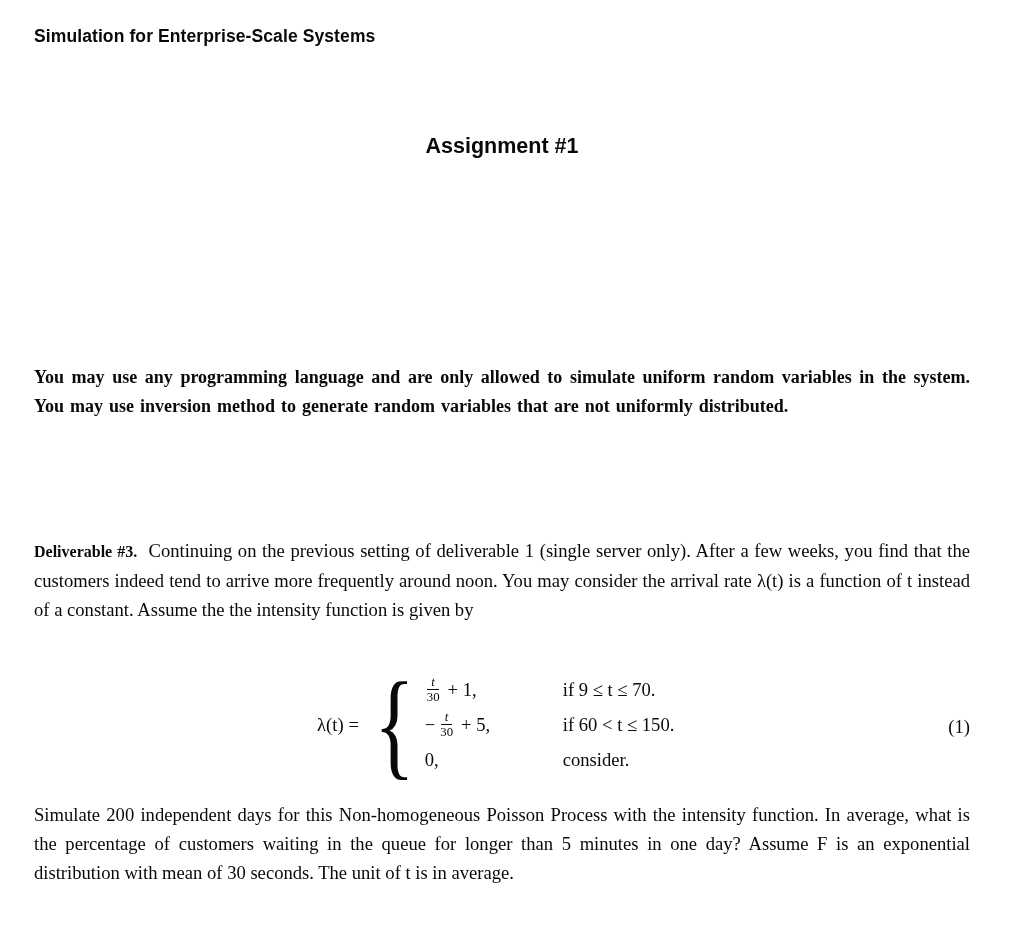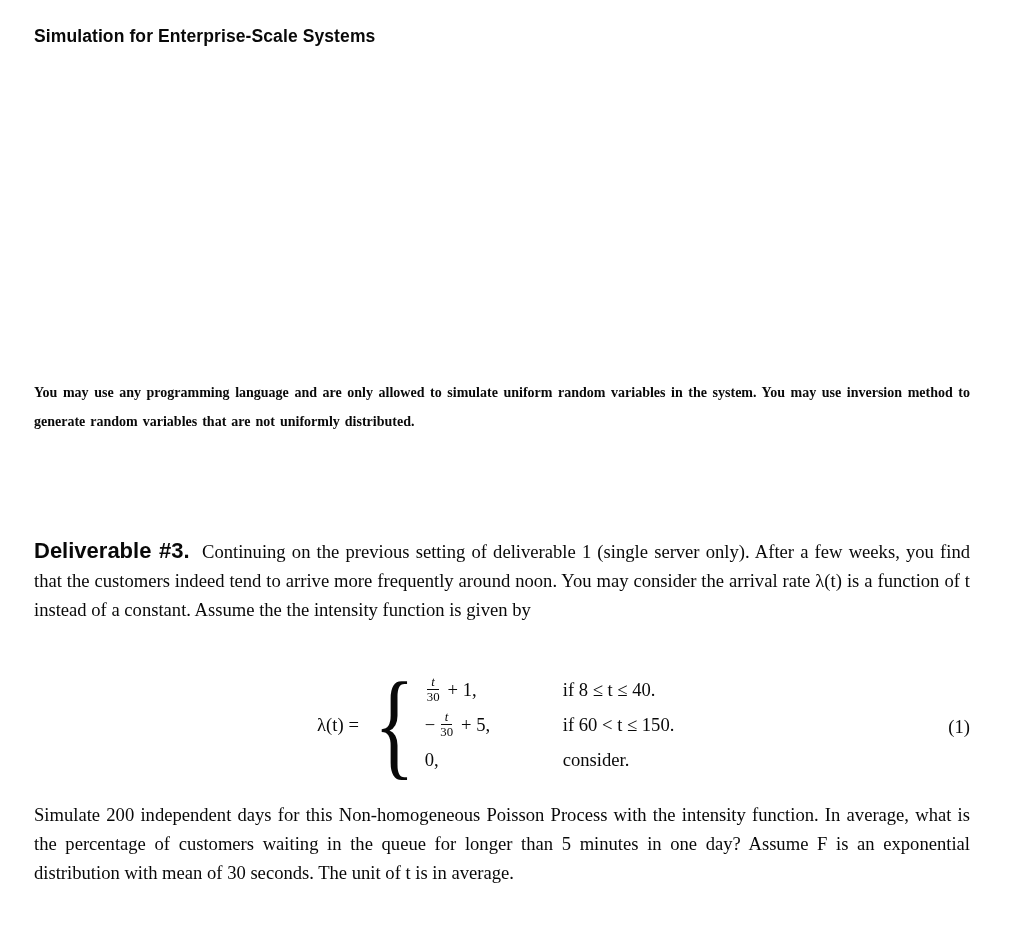--- a/index.html
+++ b/index.html
@@ -30,31 +30,31 @@
     font-size: 21.5px;
   }
   .para {
     position: absolute;
     left: 34px; right: 44px;
     font-size: 18.6px;
     line-height: 29px;
     text-align: justify;
   }
   .instructions {
-    top: 378px;
+    top: 363px;
     font-weight: 700;
-    font-size: 14px;
+    font-size: 18px;
     word-spacing: 1.5px;
   }
   .deliverable { top: 536px; }
   .closing { top: 800px; }
   .deliv-label {
-    font-family: Liberation Sans, sans-serif;
+    font-family: Liberation Serif, serif;
     font-weight: 700;
-    font-size: 22px;
+    font-size: 16px;
   }
   .mi { }
   
   .equation {
     position: absolute;
     left: 34px; right: 44px; top: 672px;
     height: 112px;
     font-size: 18.6px;
   }
   .eq-main {
@@ -97,20 +97,21 @@
     font-size: 18.6px;
   }
 </style>
 </head>
 <body>
 
 <div class="page">
 
   <div class="course-header">Simulation for Enterprise-Scale Systems</div>
 
+  <div class="doc-title">Assignment #1</div>
 
   <p class="para instructions">
     <span>You may use any programming language and are only allowed to simulate uniform random variables in the system. You may use inversion method to generate random variables that are not uniformly distributed.</span>
   </p>
 
   <p class="para deliverable">
     <span class="deliv-label">Deliverable #3.</span><span>&nbsp; Continuing on the previous setting of deliverable 1 (single server only). After a few weeks, you find that the customers indeed tend to arrive more frequently around noon. You may consider the arrival rate </span><span class="mi">λ(t)</span><span> is a function of </span><span class="mi">t</span><span> instead of a constant. Assume the the intensity function is given by</span>
   </p>
 
   <div class="equation">
@@ -120,21 +121,21 @@
       <div class="cases">
 
         <div class="case-row">
           <span class="case-expr">
             <span class="frac">
                 <span class="num">t</span>
                 <span class="den">30</span>
               </span>
             <span class="expr-tail">+ 1,</span>
           </span>
-          <span class="case-cond"><span>if 8 ≤ </span><span class="mi">t</span><span> ≤ 40.</span></span>
+          <span class="case-cond"><span>if 9 ≤ </span><span class="mi">t</span><span> ≤ 70.</span></span>
         </div>
 
         <div class="case-row">
           <span class="case-expr">
             <span class="expr-sign">−</span>
             <span class="frac">
                 <span class="num">t</span>
                 <span class="den">30</span>
               </span>
             <span class="expr-tail">+ 5,</span>

